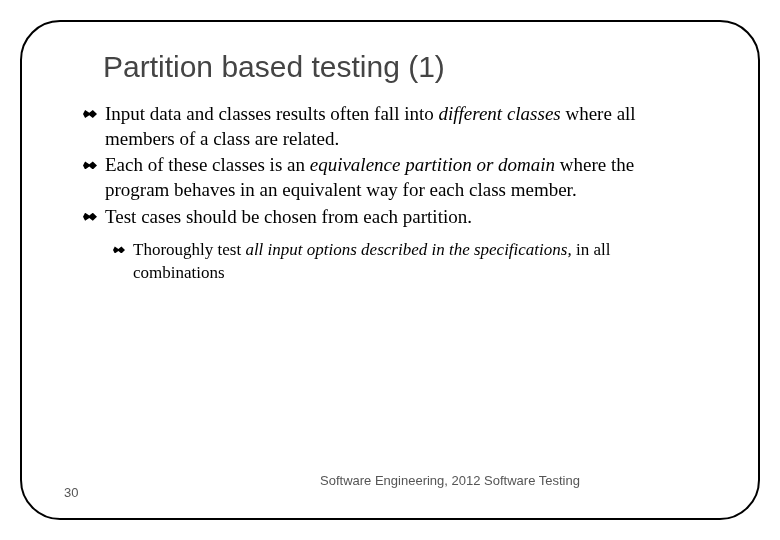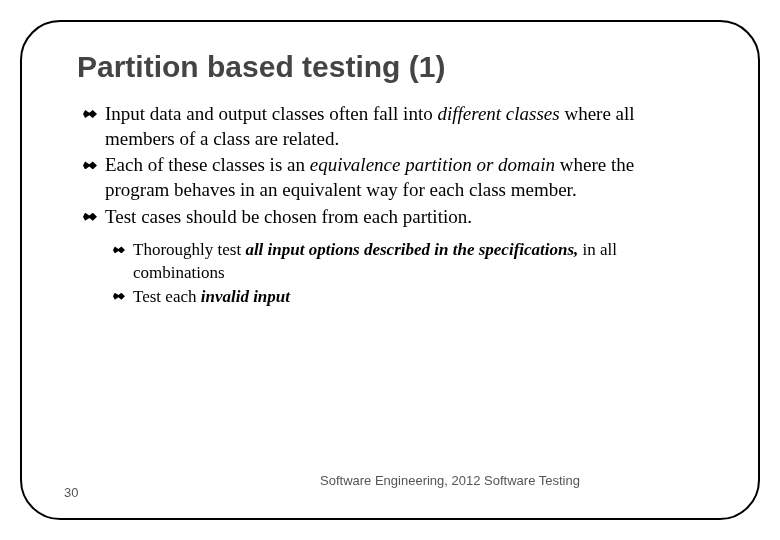--- a/index.html
+++ b/index.html
@@ -17,22 +17,23 @@
       right: 20px;
       bottom: 20px;
       border: 2px solid #000;
       border-radius: 40px;
       padding: 28px 55px 18px 55px;
     }
     .title {
       font-family: Arial, Helvetica, sans-serif;
       font-size: 30px;
       color: #444;
-      font-weight: bold;
+      font-weight: normal;
       margin-bottom: 18px;
+      margin-left: 26px;
     }
     .bullet-list {
       list-style: none;
       padding-left: 6px;
     }
     .bullet-item {
       position: relative;
       padding-left: 22px;
       font-size: 19px;
       line-height: 1.3;
@@ -66,21 +67,21 @@
       content: "";
       position: absolute;
       left: 0;
       top: 7px;
       width: 12px;
       height: 7px;
       background: #000;
       clip-path: polygon(0 50%, 15% 0, 45% 35%, 70% 0, 100% 50%, 70% 100%, 45% 65%, 15% 100%);
     }
     .emphasis { font-style: italic; }
-    .strong-em { font-style: italic; font-weight: bold; }
+    .strong-em { font-style: italic; font-weight: normal; }
     .page-number {
       position: absolute;
       bottom: 18px;
       left: 42px;
       font-size: 13px;
       font-family: Arial, sans-serif;
       color: #555;
     }
     .footer-text {
       position: absolute;
@@ -95,34 +96,31 @@
     }
   </style>
 </head>
 <body>
 
 <div class="slide-border">
   <h1 class="title">Partition based testing (1)</h1>
 
   <ul class="bullet-list">
     <li class="bullet-item">
-      <span>Input data and output classes often fall into </span><span class="emphasis">different classes</span><span> where all members of a class are related.</span>
+      <span>Input data and classes results often fall into </span><span class="emphasis">different classes</span><span> where all members of a class are related.</span>
     </li>
     <li class="bullet-item">
       <span>Each of these classes is an </span><span class="emphasis">equivalence partition or domain</span><span> where the program behaves in an equivalent way for each class member.</span>
     </li>
     <li class="bullet-item">
       <span>Test cases should be chosen from each partition.</span>
     </li>
   </ul>
 
   <ul class="sub-list">
     <li class="sub-item">
       <span>Thoroughly test </span><span class="strong-em">all input options described in the specifications,</span><span> in all combinations</span>
     </li>
-    <li class="sub-item">
-      <span>Test each </span><span class="strong-em">invalid input</span>
-    </li>
   </ul>
 
   <div class="page-number">30</div>
   <div class="footer-text">Software Engineering,  2012 Software Testing</div>
 </div>
 
 </body></html>

